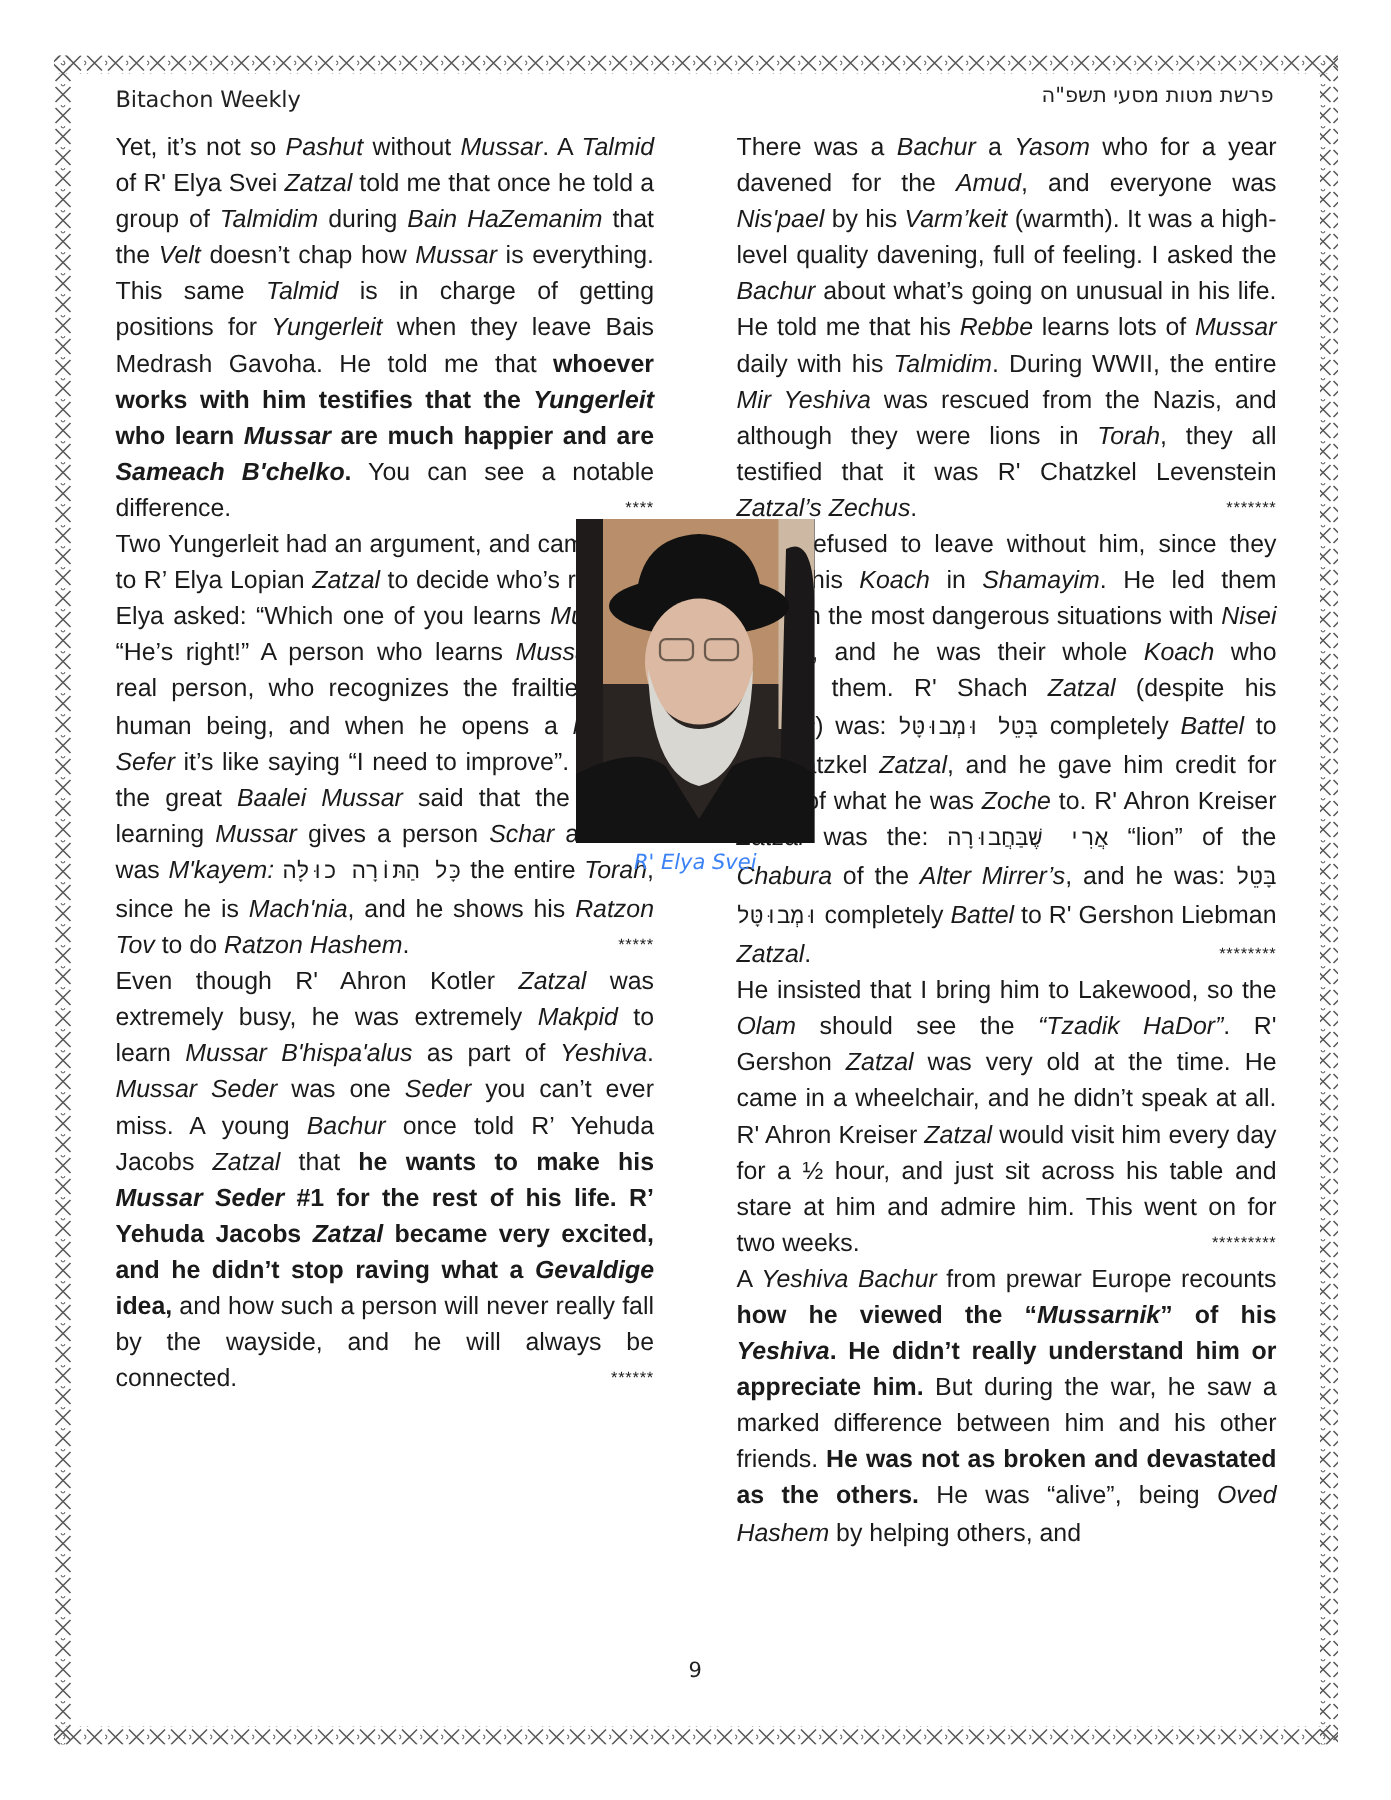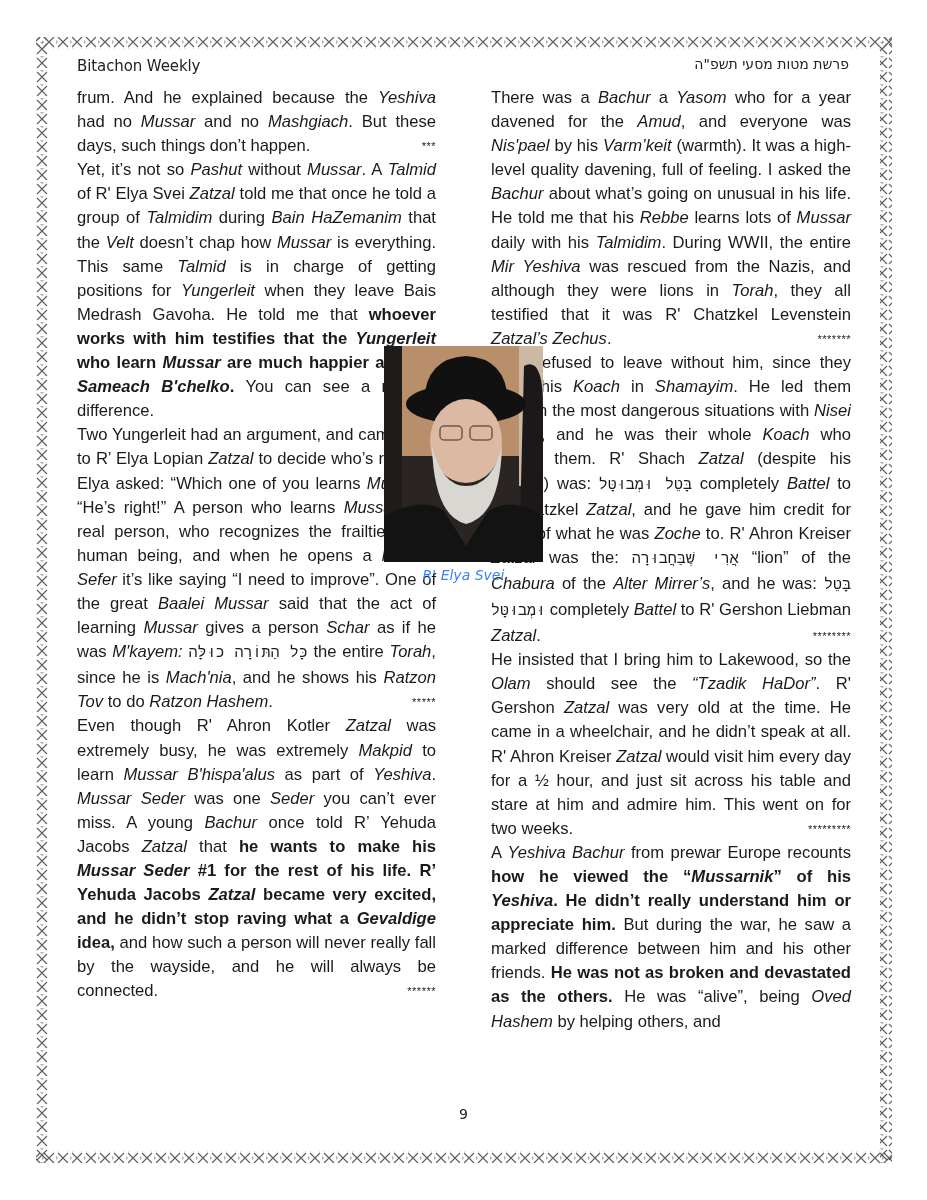--- a/index.html
+++ b/index.html
@@ -36,21 +36,20 @@
   <rect x="36" y="37" width="856" height="12" fill="url(#chainH)"></rect>
   <rect x="36" y="1151" width="856" height="12" fill="url(#chainH)"></rect>
   <rect x="36" y="37" width="12" height="1126" fill="url(#chainV)"></rect>
   <rect x="880" y="37" width="12" height="1126" fill="url(#chainV)"></rect>
 </svg>
 
 <div class="header-left">Bitachon Weekly</div>
 <div class="header-right">פרשת מטות מסעי תשפ"ה</div>
 
 <div class="col col-left">
-  <p><span>frum. And he explained because the <i>Yeshiva</i> had no <i>Mussar</i> and no <i>Mashgiach</i>. But these days, such things don’t happen.</span> <span class="stars">***</span></p>
   <p><span>Yet, it’s not so <i>Pashut</i> without <i>Mussar</i>. A <i>Talmid</i> of R' Elya Svei <i>Zatzal</i> told me that once he told a group of <i>Talmidim</i> during <i>Bain HaZemanim</i> that the <i>Velt</i> doesn’t chap how <i>Mussar</i> is everything. This same <i>Talmid</i> is in charge of getting positions for <i>Yungerleit</i> when they leave Bais Medrash Gavoha. He told me that <b>whoever works with him testifies that the <i>Yungerleit</i> who learn <i>Mussar</i> are much happier and are <i>Sameach B'chelko</i>.</b> You can see a notable difference.</span> <span class="stars">****</span></p>
   <p><span>Two Yungerleit had an argument, and came over to R’ Elya Lopian <i>Zatzal</i> to decide who’s right. R’ Elya asked: “Which one of you learns <i>Mussar</i>?” “He’s right!” A person who learns <i>Mussar</i> is a real person, who recognizes the frailties of a human being, and when he opens a <i>Mussar Sefer</i> it’s like saying “I need to improve”. One of the great <i>Baalei Mussar</i> said that the act of learning <i>Mussar</i> gives a person <i>Schar</i> as if he was <i>M'kayem:</i> <span class="he" dir="rtl">כָּל הַתּוֹרָה כוּלָּה</span> the entire <i>Torah</i>, since he is <i>Mach'nia</i>, and he shows his <i>Ratzon Tov</i> to do <i>Ratzon Hashem</i>.</span> <span class="stars">*****</span></p>
   <p><span>Even though R' Ahron Kotler <i>Zatzal</i> was extremely busy, he was extremely <i>Makpid</i> to learn <i>Mussar B'hispa'alus</i> as part of <i>Yeshiva</i>. <i>Mussar Seder</i> was one <i>Seder</i> you can’t ever miss. A young <i>Bachur</i> once told R’ Yehuda Jacobs <i>Zatzal</i> that <b>he wants to make his <i>Mussar Seder</i> #1 for the rest of his life. R’ Yehuda Jacobs <i>Zatzal</i> became very excited, and he didn’t stop raving what a <i>Gevaldige</i> idea,</b> and how such a person will never really fall by the wayside, and he will always be connected.</span> <span class="stars">******</span></p>
 </div>
 
 <div class="col col-right">
   <div class="float-photo" style="float:left;width:0;height:226px;margin-top:250px;"></div>
   <p><span>There was a <i>Bachur</i> a <i>Yasom</i> who for a year davened for the <i>Amud</i>, and everyone was <i>Nis'pael</i> by his <i>Varm’keit</i> (warmth). It was a high-level quality davening, full of feeling. I asked the <i>Bachur</i> about what’s going on unusual in his life. He told me that his <i>Rebbe</i> learns lots of <i>Mussar</i> daily with his <i>Talmidim</i>. During WWII, the entire <i>Mir Yeshiva</i> was rescued from the Nazis, and although they were lions in <i>Torah</i>, they all testified that it was R' Chatzkel Levenstein <i>Zatzal’s Zechus</i>.</span> <span class="stars">*******</span></p>
   <p><span>They refused to leave without him, since they knew his <i>Koach</i> in <i>Shamayim</i>. He led them through the most dangerous situations with <i>Nisei Nissim</i>, and he was their whole <i>Koach</i> who guided them. R' Shach <i>Zatzal</i> (despite his <i>Gadlus</i>) was: <span class="he" dir="rtl">בָּטֵל וּמְבוּטָּל</span> completely <i>Battel</i> to R' Chatzkel <i>Zatzal</i>, and he gave him credit for much of what he was <i>Zoche</i> to. R' Ahron Kreiser <i>Zatzal</i> was the: <span class="he" dir="rtl">אֲרִי שֶׁבַּחֲבוּרָה</span> “lion” of the <i>Chabura</i> of the <i>Alter Mirrer’s</i>, and he was: <span class="he" dir="rtl">בָּטֵל וּמְבוּטָּל</span> completely <i>Battel</i> to R' Gershon Liebman <i>Zatzal</i>.</span> <span class="stars">********</span></p>
   <p><span>He insisted that I bring him to Lakewood, so the <i>Olam</i> should see the <i>“Tzadik HaDor”</i>. R' Gershon <i>Zatzal</i> was very old at the time. He came in a wheelchair, and he didn’t speak at all. R' Ahron Kreiser <i>Zatzal</i> would visit him every day for a ½ hour, and just sit across his table and stare at him and admire him. This went on for two weeks.</span> <span class="stars">*********</span></p>

